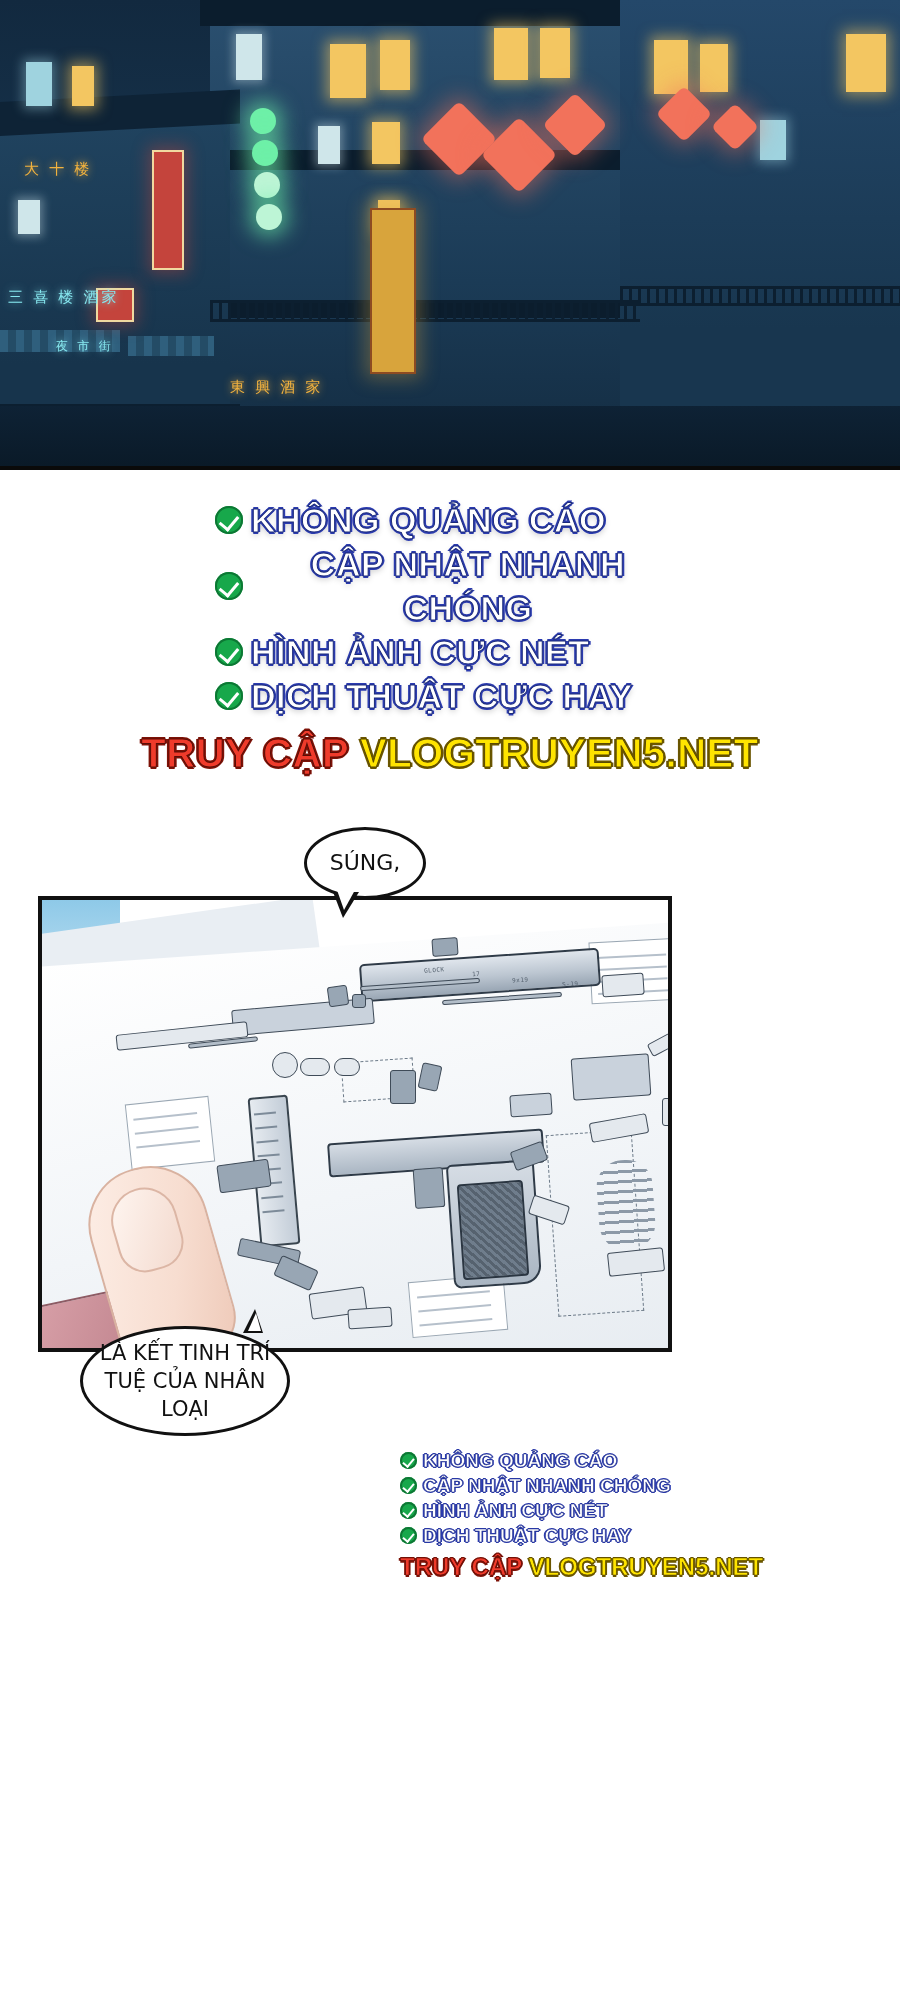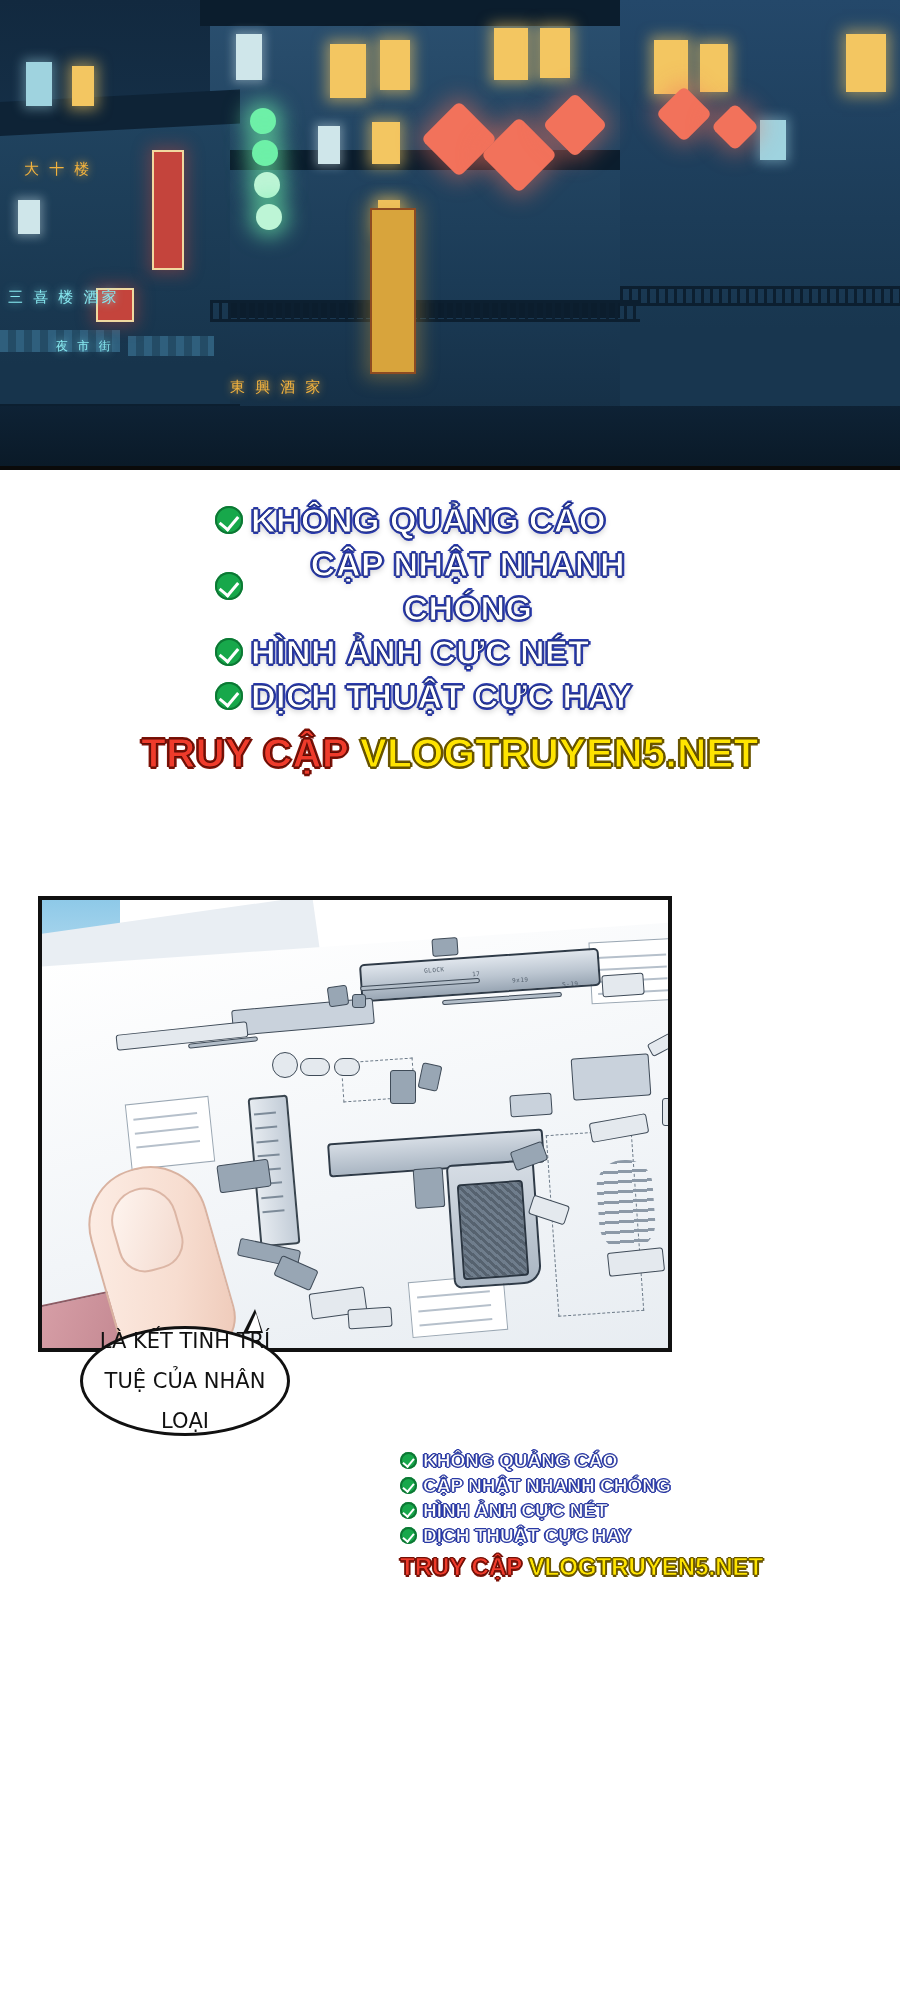--- a/index.html
+++ b/index.html
@@ -206,21 +206,21 @@
     position: absolute;
     left: -6px; top: -28px;
     border-left: 7px solid transparent;
     border-right: 11px solid transparent;
     border-top: 20px solid #fff;
   }
   #bubble-ket {
     left: 80px; top: 1326px;
     width: 210px; height: 110px;
     font-size: 21px;
-    line-height: 40px;
+    line-height: 28px;
     padding: 0 16px;
   }
   #bubble-ket .tail {
     right: 24px; top: -20px;
     border-left: 12px solid transparent;
     border-right: 8px solid transparent;
     border-bottom: 24px solid #111;
   }
   #bubble-ket .tail::after {
     content: "";
@@ -491,20 +491,24 @@
       <span class="check"></span>
       <span>DỊCH THUẬT CỰC HAY</span>
     </div>
 
     <div class="ad-cta">
       <span class="cta-red">TRUY CẬP</span>
       <span class="cta-yellow">VLOGTRUYEN5.NET</span>
     </div>
   </div>
 
+  <div class="bubble" id="bubble-sung">
+    <span>SÚNG,</span>
+    <span class="tail"></span>
+  </div>
 
   <div class="panel-gun">
     <div class="bp-sky"></div>
     <div class="bp-paper2"></div>
     <div class="bp-paper"></div>
 
     <div class="bp-note" style="left:548px;top:40px;width:92px;height:62px;transform:rotate(-3deg);">
       <span class="ln" style="top:14px;"></span>
         <span class="ln" style="top:26px;"></span>
       <span class="ln" style="top:38px;"></span>

